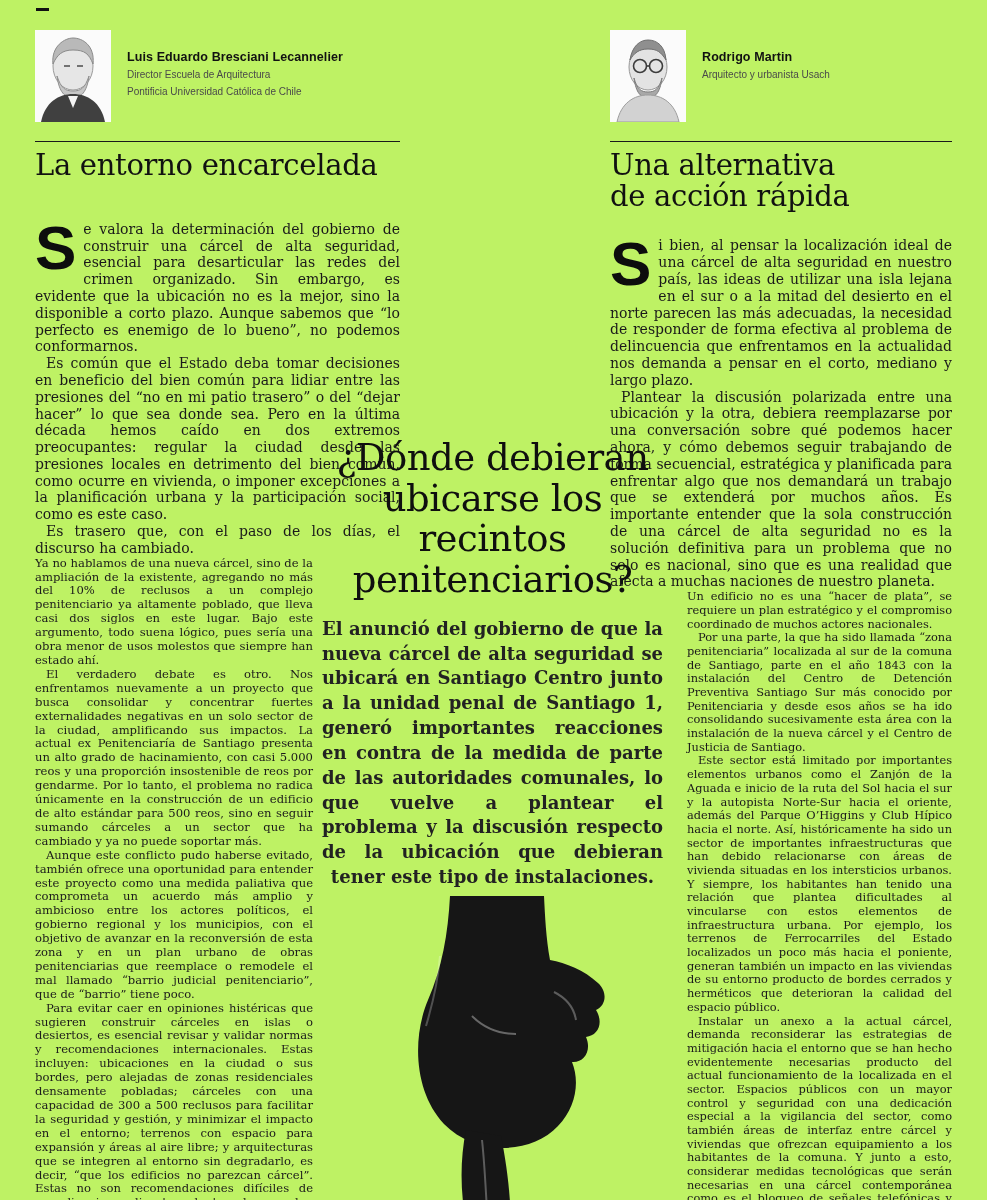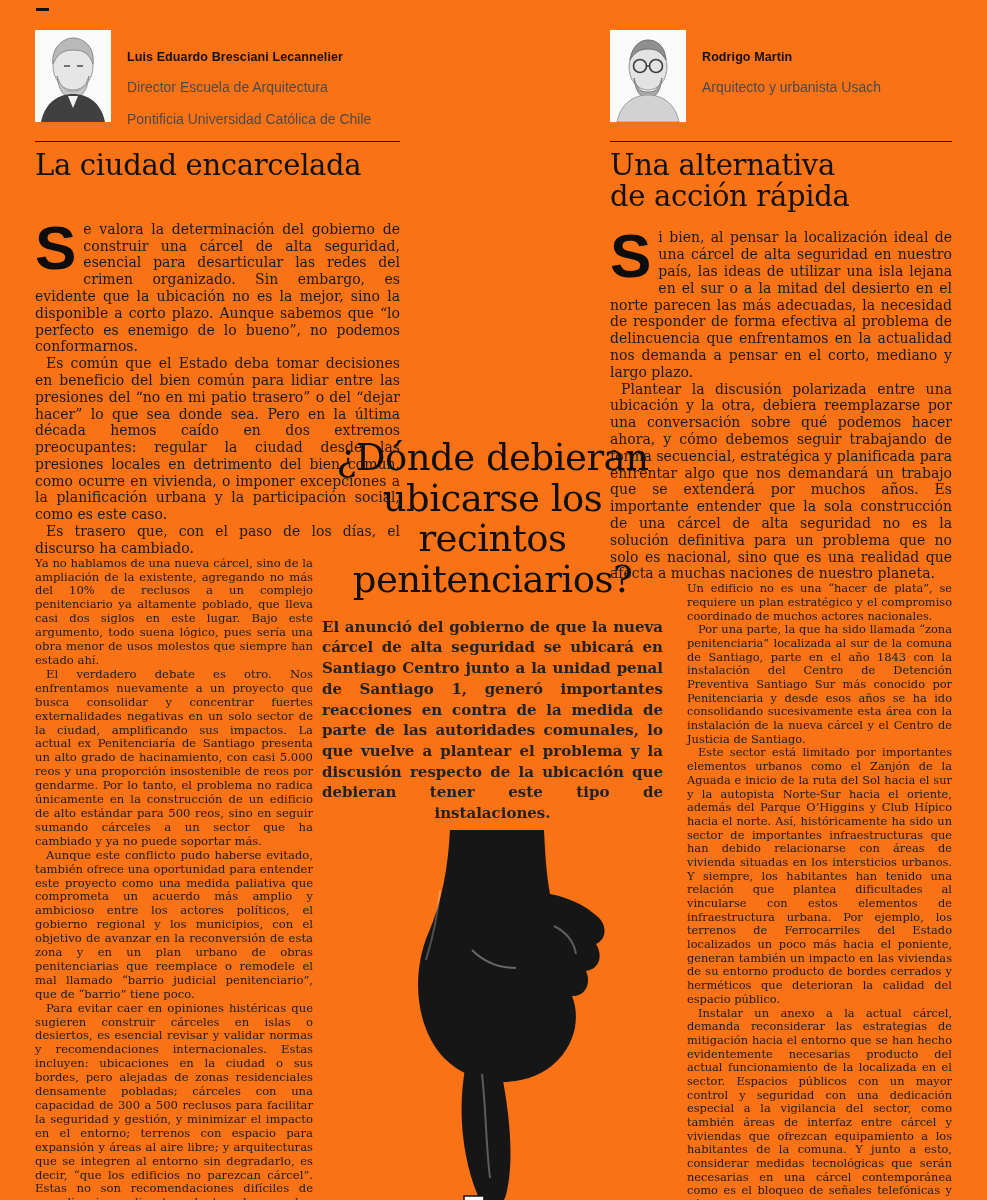--- a/index.html
+++ b/index.html
@@ -1,43 +1,43 @@
 <!DOCTYPE html>
 <html lang="es"><head>
 <meta charset="utf-8">
 <style>
   * { margin:0; padding:0; box-sizing:border-box; }
   html,body { background:#f2f2f2; }
   .page {
     position:relative; width:987px; height:1200px; margin:0 auto;
-    background:#f97316; overflow:hidden; color:#1a1a1a;
+    background:#bef264; overflow:hidden; color:#1a1a1a;
     font-family:"DejaVu Serif", serif;
   }
   .corner-dash { position:absolute; left:36px; top:8px; width:13px; height:3px; background:#111; }
 
   
   .article { position:absolute; top:30px; }
   .article-left  { left:35px;  width:365px; }
   .article-right { left:610px; width:342px; }
 
   .author-row { display:flex; gap:16px; align-items:flex-start; height:102px; }
   .photo { width:76px; height:92px; flex:0 0 auto; }
   .author-meta { padding-top:20px; font-family:"Liberation Sans", sans-serif; }
   .author-name { font-size:12.5px; font-weight:bold; color:#111; letter-spacing:.1px; }
-  .author-role { font-size:14px; color:#4a4a4a; line-height:1.3; margin-top:14px; }
+  .author-role { font-size:10px; color:#4a4a4a; line-height:1.3; margin-top:4px; }
 
   .title-rule { border:none; border-top:1px solid #1a1a1a; margin-top:9px; }
 
   .article-title {
     font-family:"DejaVu Serif", serif; font-weight:normal;
     font-size:29px; line-height:1.06; color:#111; margin-top:8px;
     letter-spacing:-0.3px;
   }
   .article-left .article-title { margin-bottom:40px; }
-  .article-right .article-title { margin-bottom:18px; }
+  .article-right .article-title { margin-bottom:26px; }
 
   .body-text { font-size:14px; line-height:1.2; text-align:justify; hyphens:auto; }
   .body-text p { text-indent:11px; }
   .body-text p.nondent { text-indent:0; }
   .narrow-left  { width:278px; font-size:11.6px; }
   .narrow-right { width:265px; margin-left:77px; font-size:11.4px; }
 
   .dropcap::first-letter {
     float:left;
     font-family:"Liberation Sans", sans-serif;
@@ -49,21 +49,21 @@
   .dropcap { text-indent:0 !important; }
 
   
   .feature { position:absolute; left:320px; top:438px; width:345px; text-align:center; }
   .feature-headline {
     font-family:"DejaVu Serif", serif; font-weight:normal;
     font-size:37px; line-height:1.1; color:#0f0f0f; letter-spacing:-0.5px;
   }
   .feature-deck {
     margin-top:16px; padding:0 2px;
-    font-size:15px; line-height:1.38; font-weight:bold; color:#222;
+    font-size:18px; line-height:1.38; font-weight:bold; color:#222;
     text-align:justify; text-align-last:center; hyphens:auto;
   }
   .feature-art { margin-top:6px; }
 </style>
 </head>
 <body>
 
 <div class="page">
   <div class="corner-dash"></div>
 
@@ -79,21 +79,21 @@
         <path d="M6,92 C10,72 24,64 38,64 C52,64 66,72 70,92 Z" fill="#404040"></path>
         <path d="M33,66 L38,78 L43,66 Z" fill="#f4f4f4"></path>
       </svg>
       <div class="author-meta">
         <div class="author-name">Luis Eduardo Bresciani Lecannelier</div>
         <div class="author-role">Director Escuela de Arquitectura</div>
         <div class="author-role">Pontificia Universidad Católica de Chile</div>
       </div>
     </div>
     <hr class="title-rule">
-    <h1 class="article-title">La ciudad encarcelada</h1>
+    <h1 class="article-title">La entorno encarcelada</h1>
 
     <div class="body-text">
       <p class="dropcap">Se valora la determinación del gobierno de construir una cárcel de alta seguridad, esencial para desarticular las redes del crimen organizado. Sin embargo, es evidente que la ubicación no es la mejor, sino la disponible a corto plazo. Aunque sabemos que “lo perfecto es enemigo de lo bueno”, no podemos conformarnos.</p>
       <p>Es común que el Estado deba tomar decisiones en beneficio del bien común para lidiar entre las presiones del “no en mi patio trasero” o del “dejar hacer” lo que sea donde sea. Pero en la última década hemos caído en dos extremos preocupantes: regular la ciudad desde las presiones locales en detrimento del bien común, como ocurre en vivienda, o imponer excepciones a la planificación urbana y la participación social, como es este caso.</p>
       <p>Es trasero que, con el paso de los días, el discurso ha cambiado.</p>
     </div>
     <div class="body-text narrow-left">
       <p class="nondent">Ya no hablamos de una nueva cárcel, sino de la ampliación de la existente, agregando no más del 10% de reclusos a un complejo penitenciario ya altamente poblado, que lleva casi dos siglos en este lugar. Bajo este argumento, todo suena lógico, pues sería una obra menor de usos molestos que siempre han estado ahí.</p>
       <p>El verdadero debate es otro. Nos enfrentamos nuevamente a un proyecto que busca consolidar y concentrar fuertes externalidades negativas en un solo sector de la ciudad, amplificando sus impactos. La actual ex Penitenciaría de Santiago presenta un alto grado de hacinamiento, con casi 5.000 reos y una proporción insostenible de reos por gendarme. Por lo tanto, el problema no radica únicamente en la construcción de un edificio de alto estándar para 500 reos, sino en seguir sumando cárceles a un sector que ha cambiado y ya no puede soportar más.</p>
       <p>Aunque este conflicto pudo haberse evitado, también ofrece una oportunidad para entender este proyecto como una medida paliativa que comprometa un acuerdo más amplio y ambicioso entre los actores políticos, el gobierno regional y los municipios, con el objetivo de avanzar en la reconversión de esta zona y en un plan urbano de obras penitenciarias que reemplace o remodele el mal llamado “barrio judicial penitenciario”, que de “barrio” tiene poco.</p>

